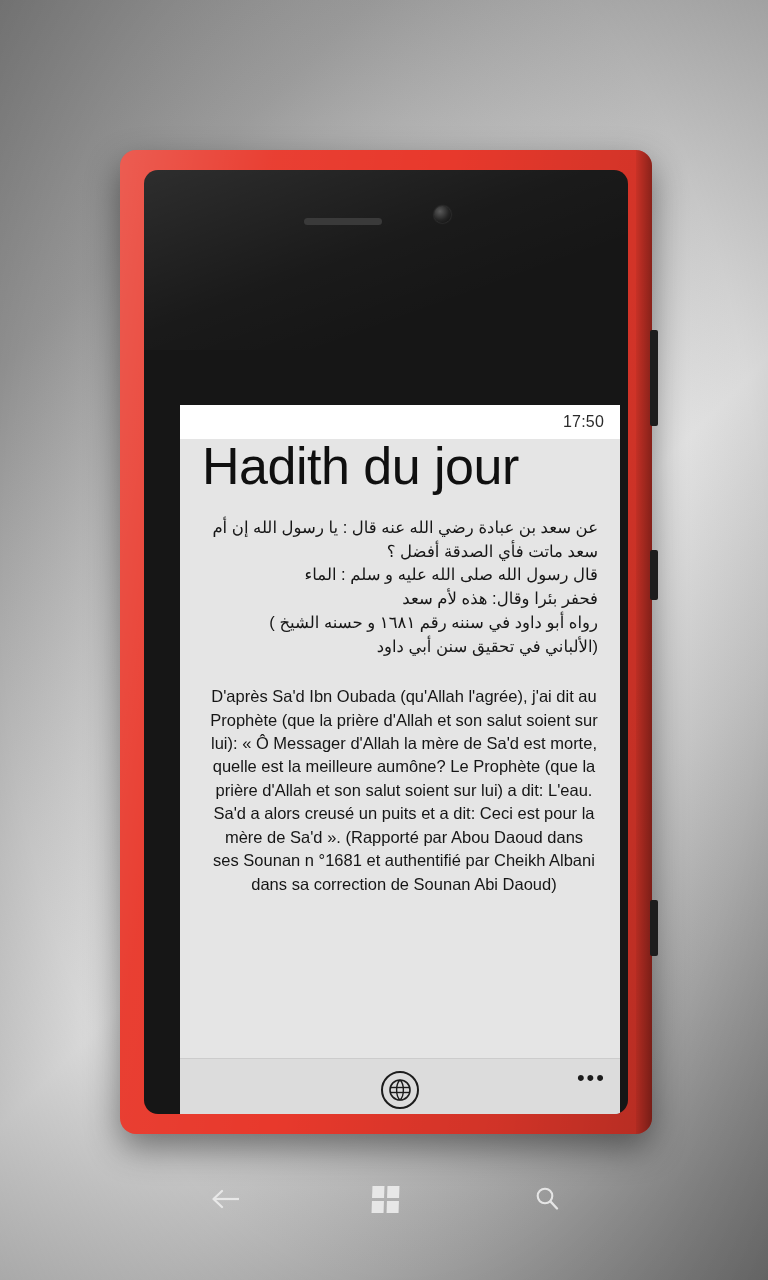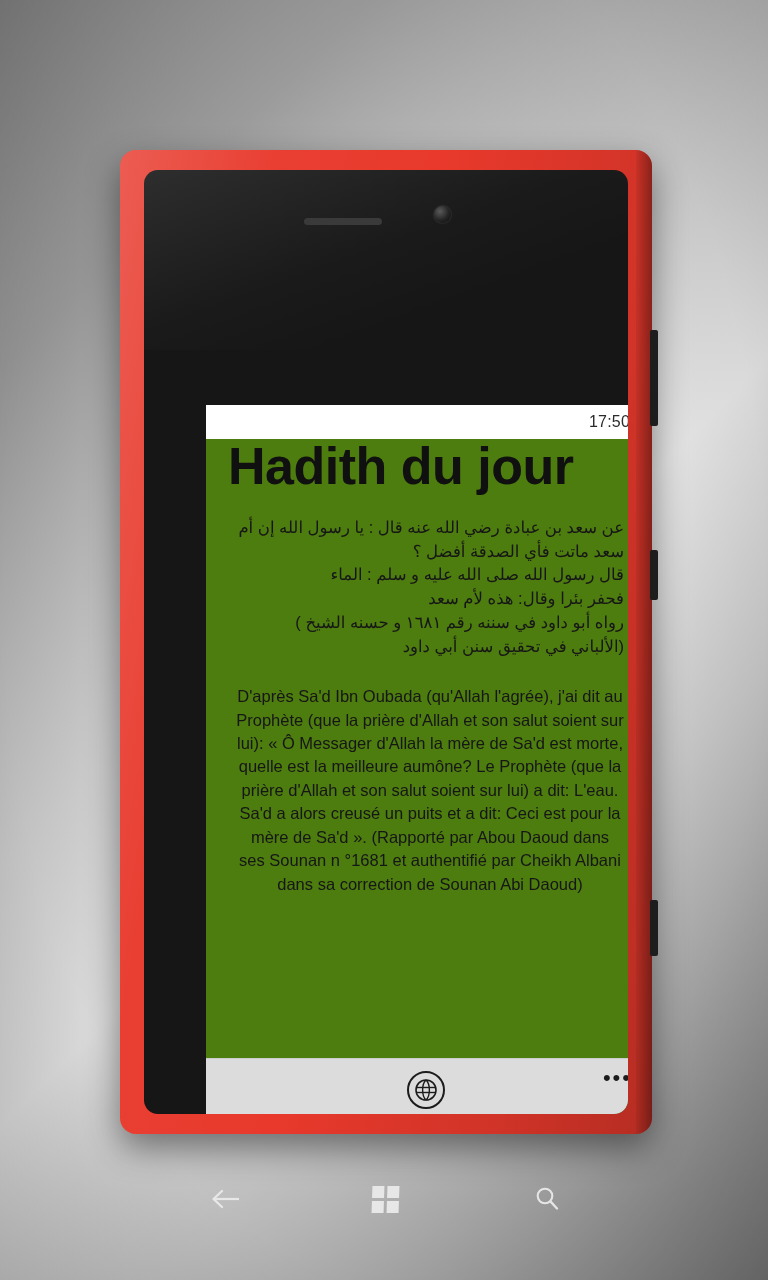--- a/index.html
+++ b/index.html
@@ -102,25 +102,25 @@
     width: 17px;
     height: 17px;
     border-radius: 50%;
     background: radial-gradient(circle at 35% 32%, #5a5a5a 0%, #242424 55%, #0c0c0c 100%);
     box-shadow: 0 0 2px rgba(255,255,255,0.25);
   }
 
   
   .screen {
     position: absolute;
-    left: 62px;   
+    left: 36px;   
     top: 235px;
     width: 440px;
     height: 715px;
-    background: #4d7c0f;
+    background: #e5e5e5;
     overflow: hidden;
   }
 
   .status-bar {
     height: 34px;
     display: flex;
     align-items: center;
     justify-content: flex-end;
     padding-right: 16px;
     box-sizing: border-box;
@@ -142,21 +142,21 @@
     letter-spacing: 0.6px;
     color: #1a1a1a;
     margin-top: 10px;
     margin-bottom: 8px;
     font-weight: 400;
   }
 
   .page-title {
     font-size: 52px;
     line-height: 1.05;
-    font-weight: 700;
+    font-weight: 400;
     color: #101010;
     margin: 0 0 22px 0;
     letter-spacing: -0.5px;
   }
 
   .arabic {
     direction: rtl;
     text-align: right;
     font-size: 16.5px;
     line-height: 1.45;

